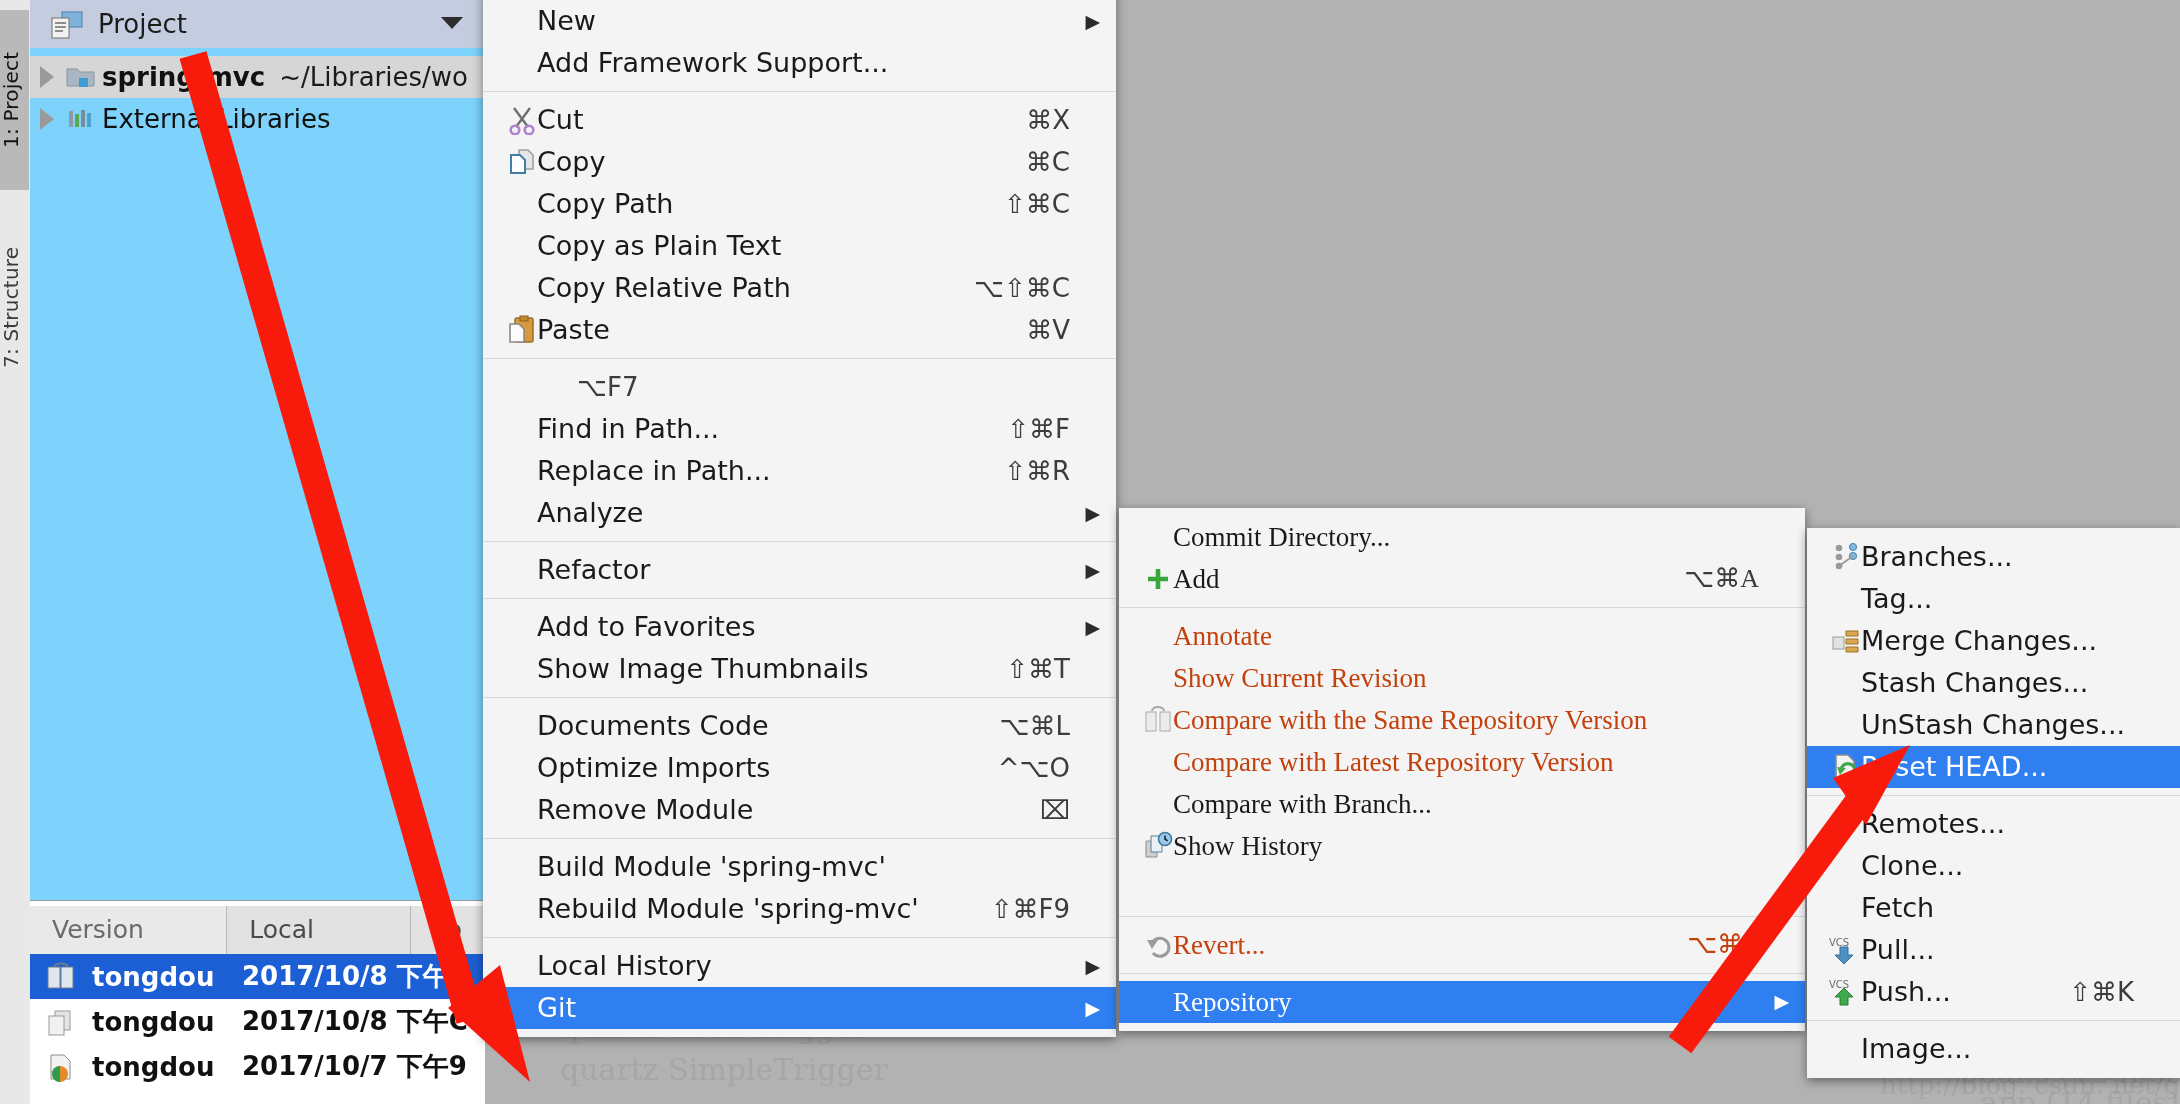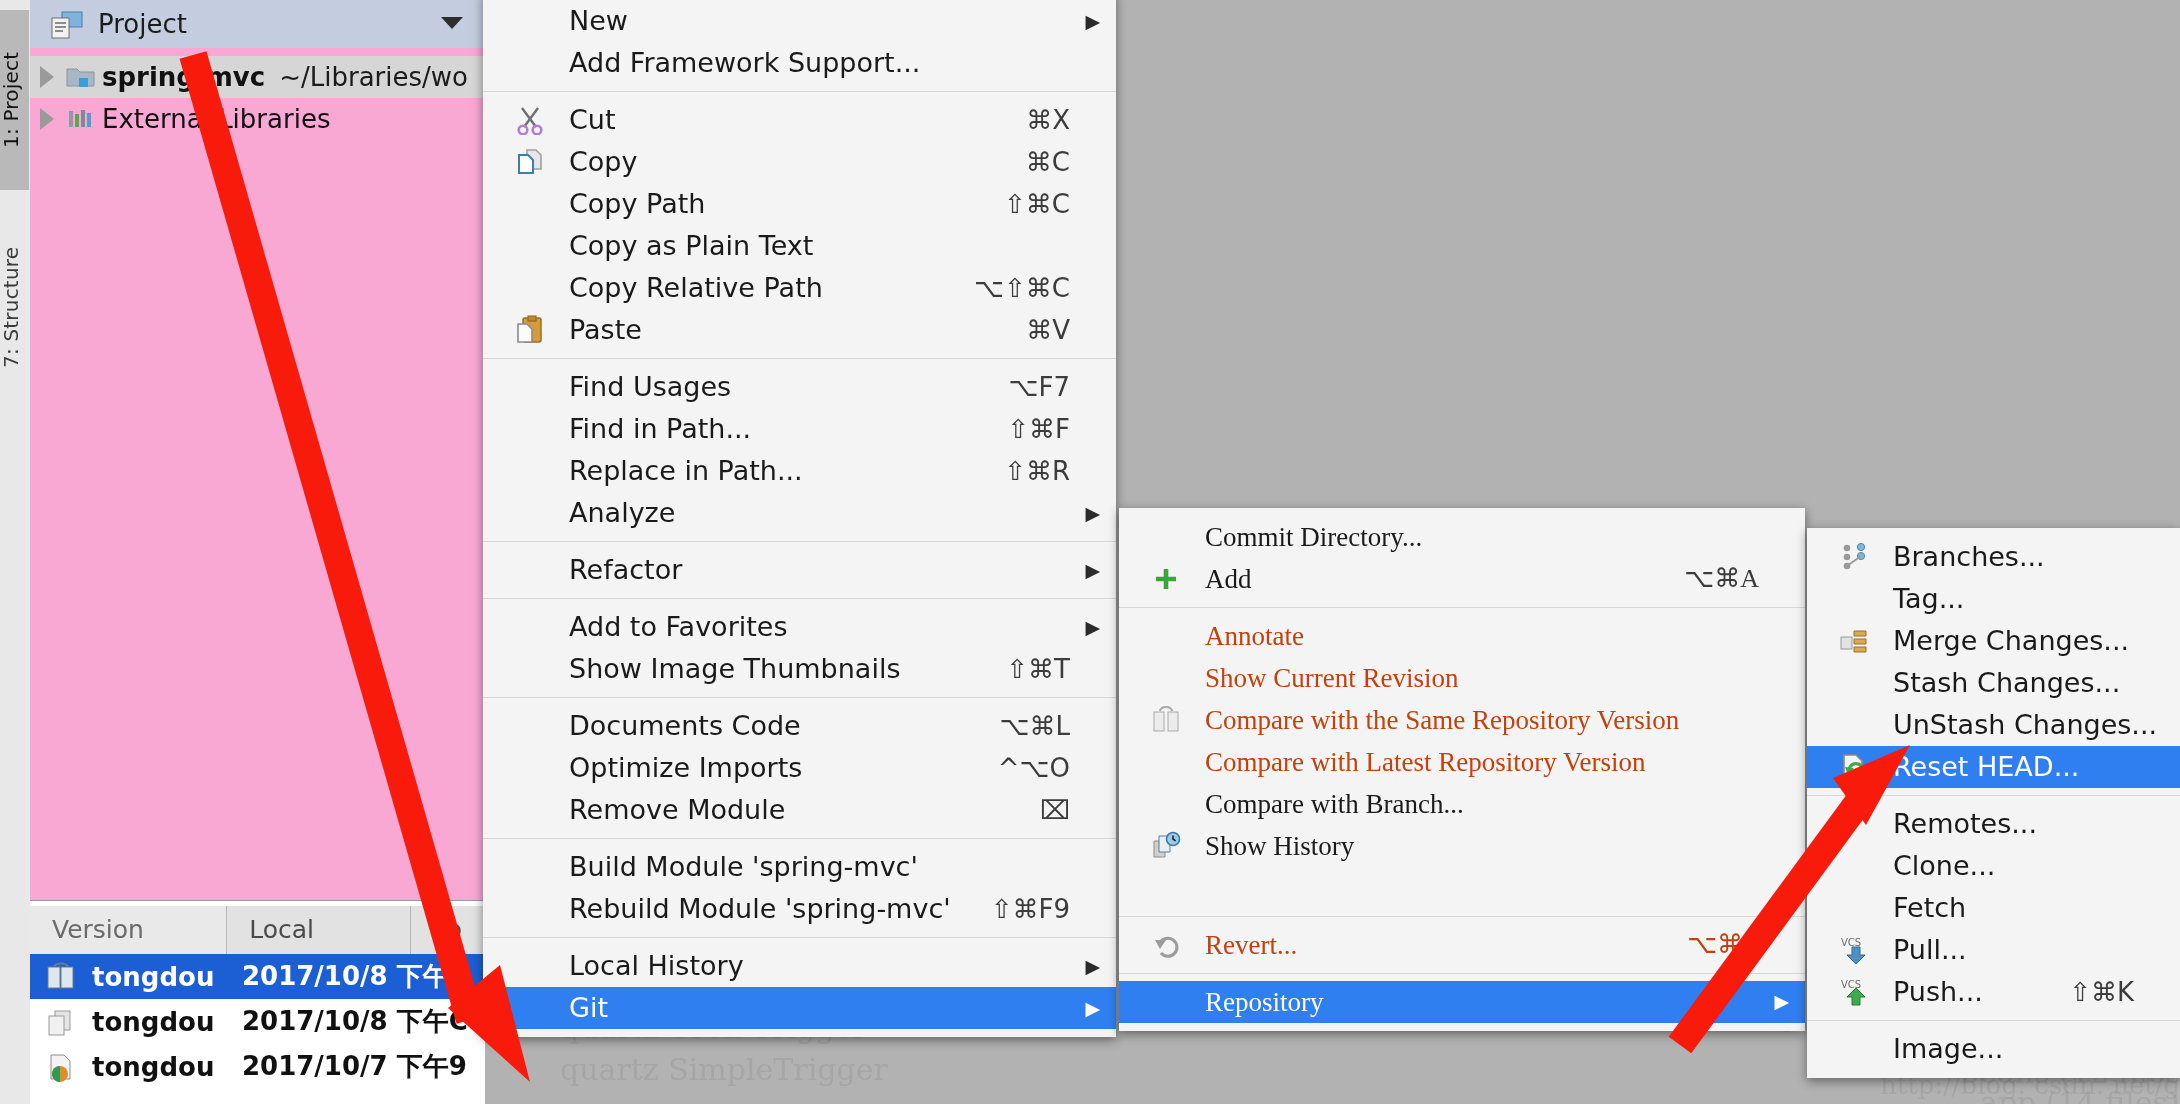--- a/index.html
+++ b/index.html
@@ -15,41 +15,41 @@
     position:absolute;background:#f4f4f4;
     box-shadow:0 3px 10px rgba(0,0,0,.45);
     font-size:27px;color:#1a1a1a;
     padding:8px 0;box-sizing:border-box;
   }
   .mi{
     position:relative;height:42px;line-height:42px;
     display:flex;align-items:center;
     padding:0 16px 0 0;white-space:nowrap;
   }
-  .mi .ico{width:54px;min-width:54px;height:42px;display:flex;align-items:center;justify-content:flex-start;padding-left:32px;}
+  .mi .ico{width:54px;min-width:54px;height:42px;display:flex;align-items:center;justify-content:flex-end;}
   .mi .lbl{flex:1;}
   .mi .sc{color:#3c3c3c;font-size:26px;padding-left:40px;}
   .mi .arr{width:30px;min-width:30px;text-align:right;font-size:19px;color:#2b2b2b;}
   .mi.dim .lbl,.mi.dim .sc{color:#c2410c;}
   .mi.sel{background:#2f7ff0;}
   .mi.sel .lbl,.mi.sel .sc,.mi.sel .arr{color:#ffffff;}
   .sep{height:1px;background:#d8d8d8;margin:7px 0;}
 
   
   #stripe{left:0;top:0;width:30px;height:1104px;background:#e8e8e8;border-right:1px solid #bbb;}
   #stripe .vtab{
     position:absolute;left:-1px;width:30px;
     writing-mode:vertical-rl;transform:rotate(180deg);
     font-size:20px;color:#3a3a3a;text-align:center;
     letter-spacing:.2px;
   }
   #stripe .vtab.active{background:#b9b9b9;color:#111;}
 
   
-  #projPanel{left:30px;top:0;width:455px;height:900px;background:#f9a8d4;}
+  #projPanel{left:30px;top:0;width:455px;height:900px;background:#7dd3fc;}
   #projHdr{
     position:absolute;left:0;top:0;width:455px;height:48px;
     background:#c3cddf;display:flex;align-items:center;
   }
   #projHdr .pico{width:34px;height:26px;margin-left:20px;position:relative;}
   #projHdr .t{font-size:26px;color:#1b1b1b;margin-left:14px;}
   #projHdr .chev{position:absolute;right:22px;top:17px;width:0;height:0;
     border-left:11px solid transparent;border-right:11px solid transparent;border-top:12px solid #2d2d2d;}
   .trow{position:absolute;left:0;width:455px;height:42px;display:flex;align-items:center;font-size:26px;color:#111;}
   .trow.selrow{background:#d6d6d6;}
@@ -266,21 +266,20 @@
           <path d="M3 9h9l5 5v13H3z" fill="#fbfbfb" stroke="#8a8a8a" stroke-width="1.6"></path>
         </svg>
       </span>
       <span class="lbl">Paste</span>
       <span class="sc">⌘V</span>
       <span class="arr"></span>
     </div>
     <div class="sep"></div>
     <div class="mi">
       <span class="ico"></span>
-      <span class="lbl">Find Usages</span>
       <span class="sc">⌥F7</span>
       <span class="arr"></span>
     </div>
     <div class="mi">
       <span class="ico"></span>
       <span class="lbl">Find in Path...</span>
       <span class="sc">⇧⌘F</span>
       <span class="arr"></span>
     </div>
     <div class="mi">

